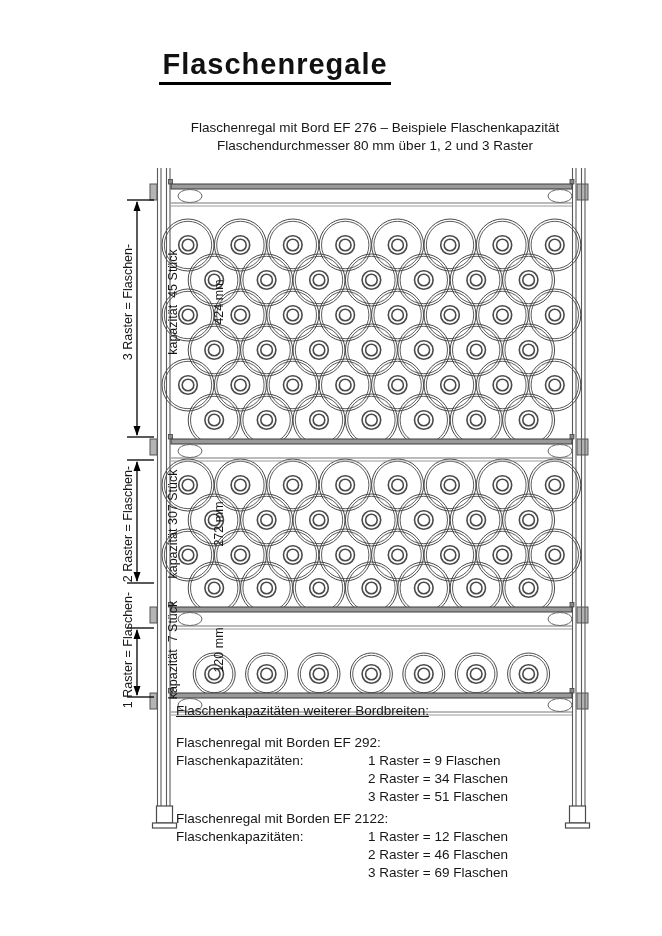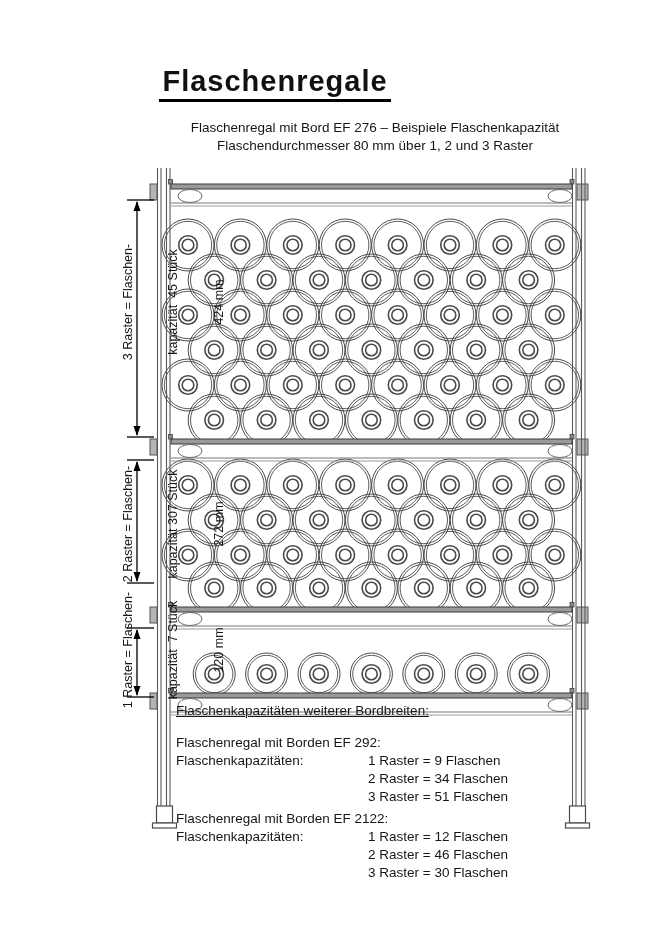--- a/index.html
+++ b/index.html
@@ -1,20 +1,20 @@
 <!DOCTYPE html>
 <html><head>
 <meta charset="utf-8">
 <style>
   html,body { margin:0; padding:0; background:#fff; }
   .page {
     position:relative; width:662px; height:936px; background:#ffffff;
     font-family:"Liberation Sans", sans-serif; color:#111; overflow:hidden;
   }
-  .title-wrap { position:absolute; top:65px; left:0; width:550px; text-align:center; }
+  .title-wrap { position:absolute; top:48px; left:0; width:550px; text-align:center; }
   .title {
     display:inline-block; font-size:29px; font-weight:bold; letter-spacing:1px;
     border-bottom:3px solid #000; padding:0 3px 1px 3px;
   }
   .subtitle {
     position:absolute; top:119px; left:85px; width:580px; text-align:center;
     font-size:13.5px; line-height:18px; color:#161616;
   }
   svg.rack { position:absolute; left:0; top:0; }
   .dim-label {
@@ -660,19 +660,19 @@
       </div>
     </div>
 
     <div class="cap-block">
       <div class="cap-title">Flaschenregal mit Borden EF 2122:</div>
       <div class="cap-row">
         <span class="cap-label">Flaschenkapazitäten:</span>
         <div class="cap-lines">
           <div>1 Raster = 12 Flaschen</div>
           <div>2 Raster = 46 Flaschen</div>
-          <div>3 Raster = 30 Flaschen</div>
+          <div>3 Raster = 69 Flaschen</div>
         </div>
       </div>
     </div>
   </div>
 
 </div>
 
 </body></html>

